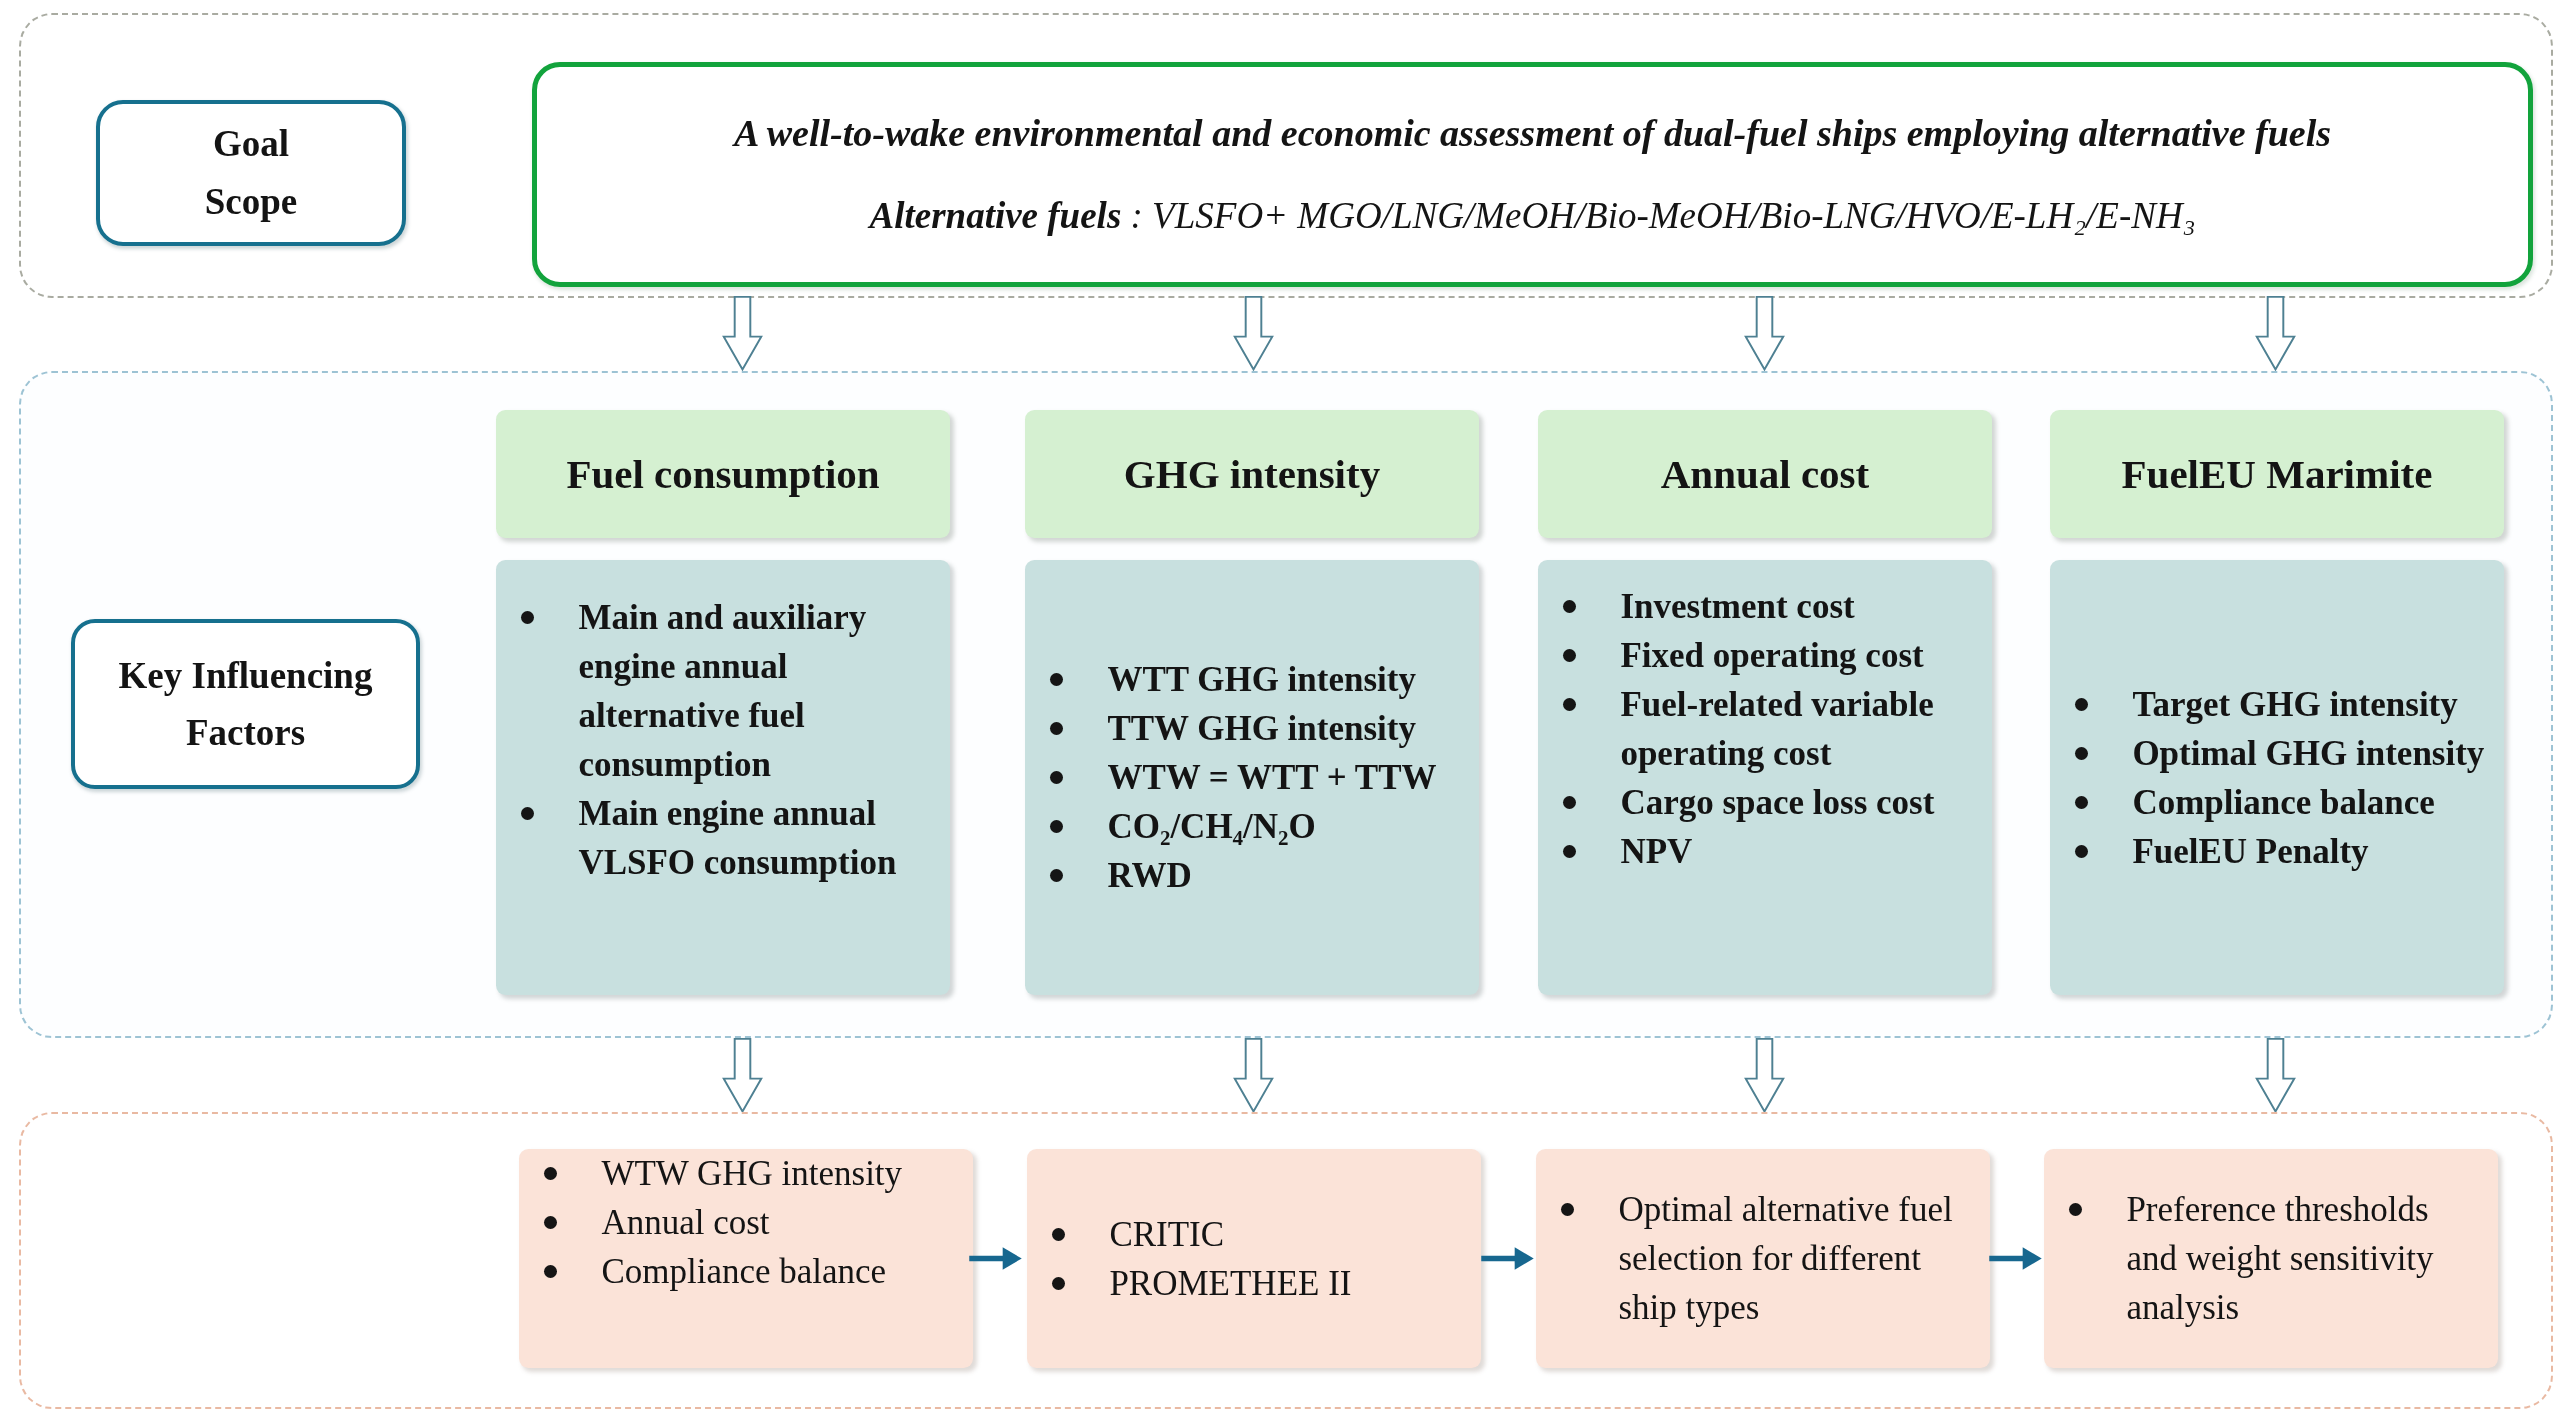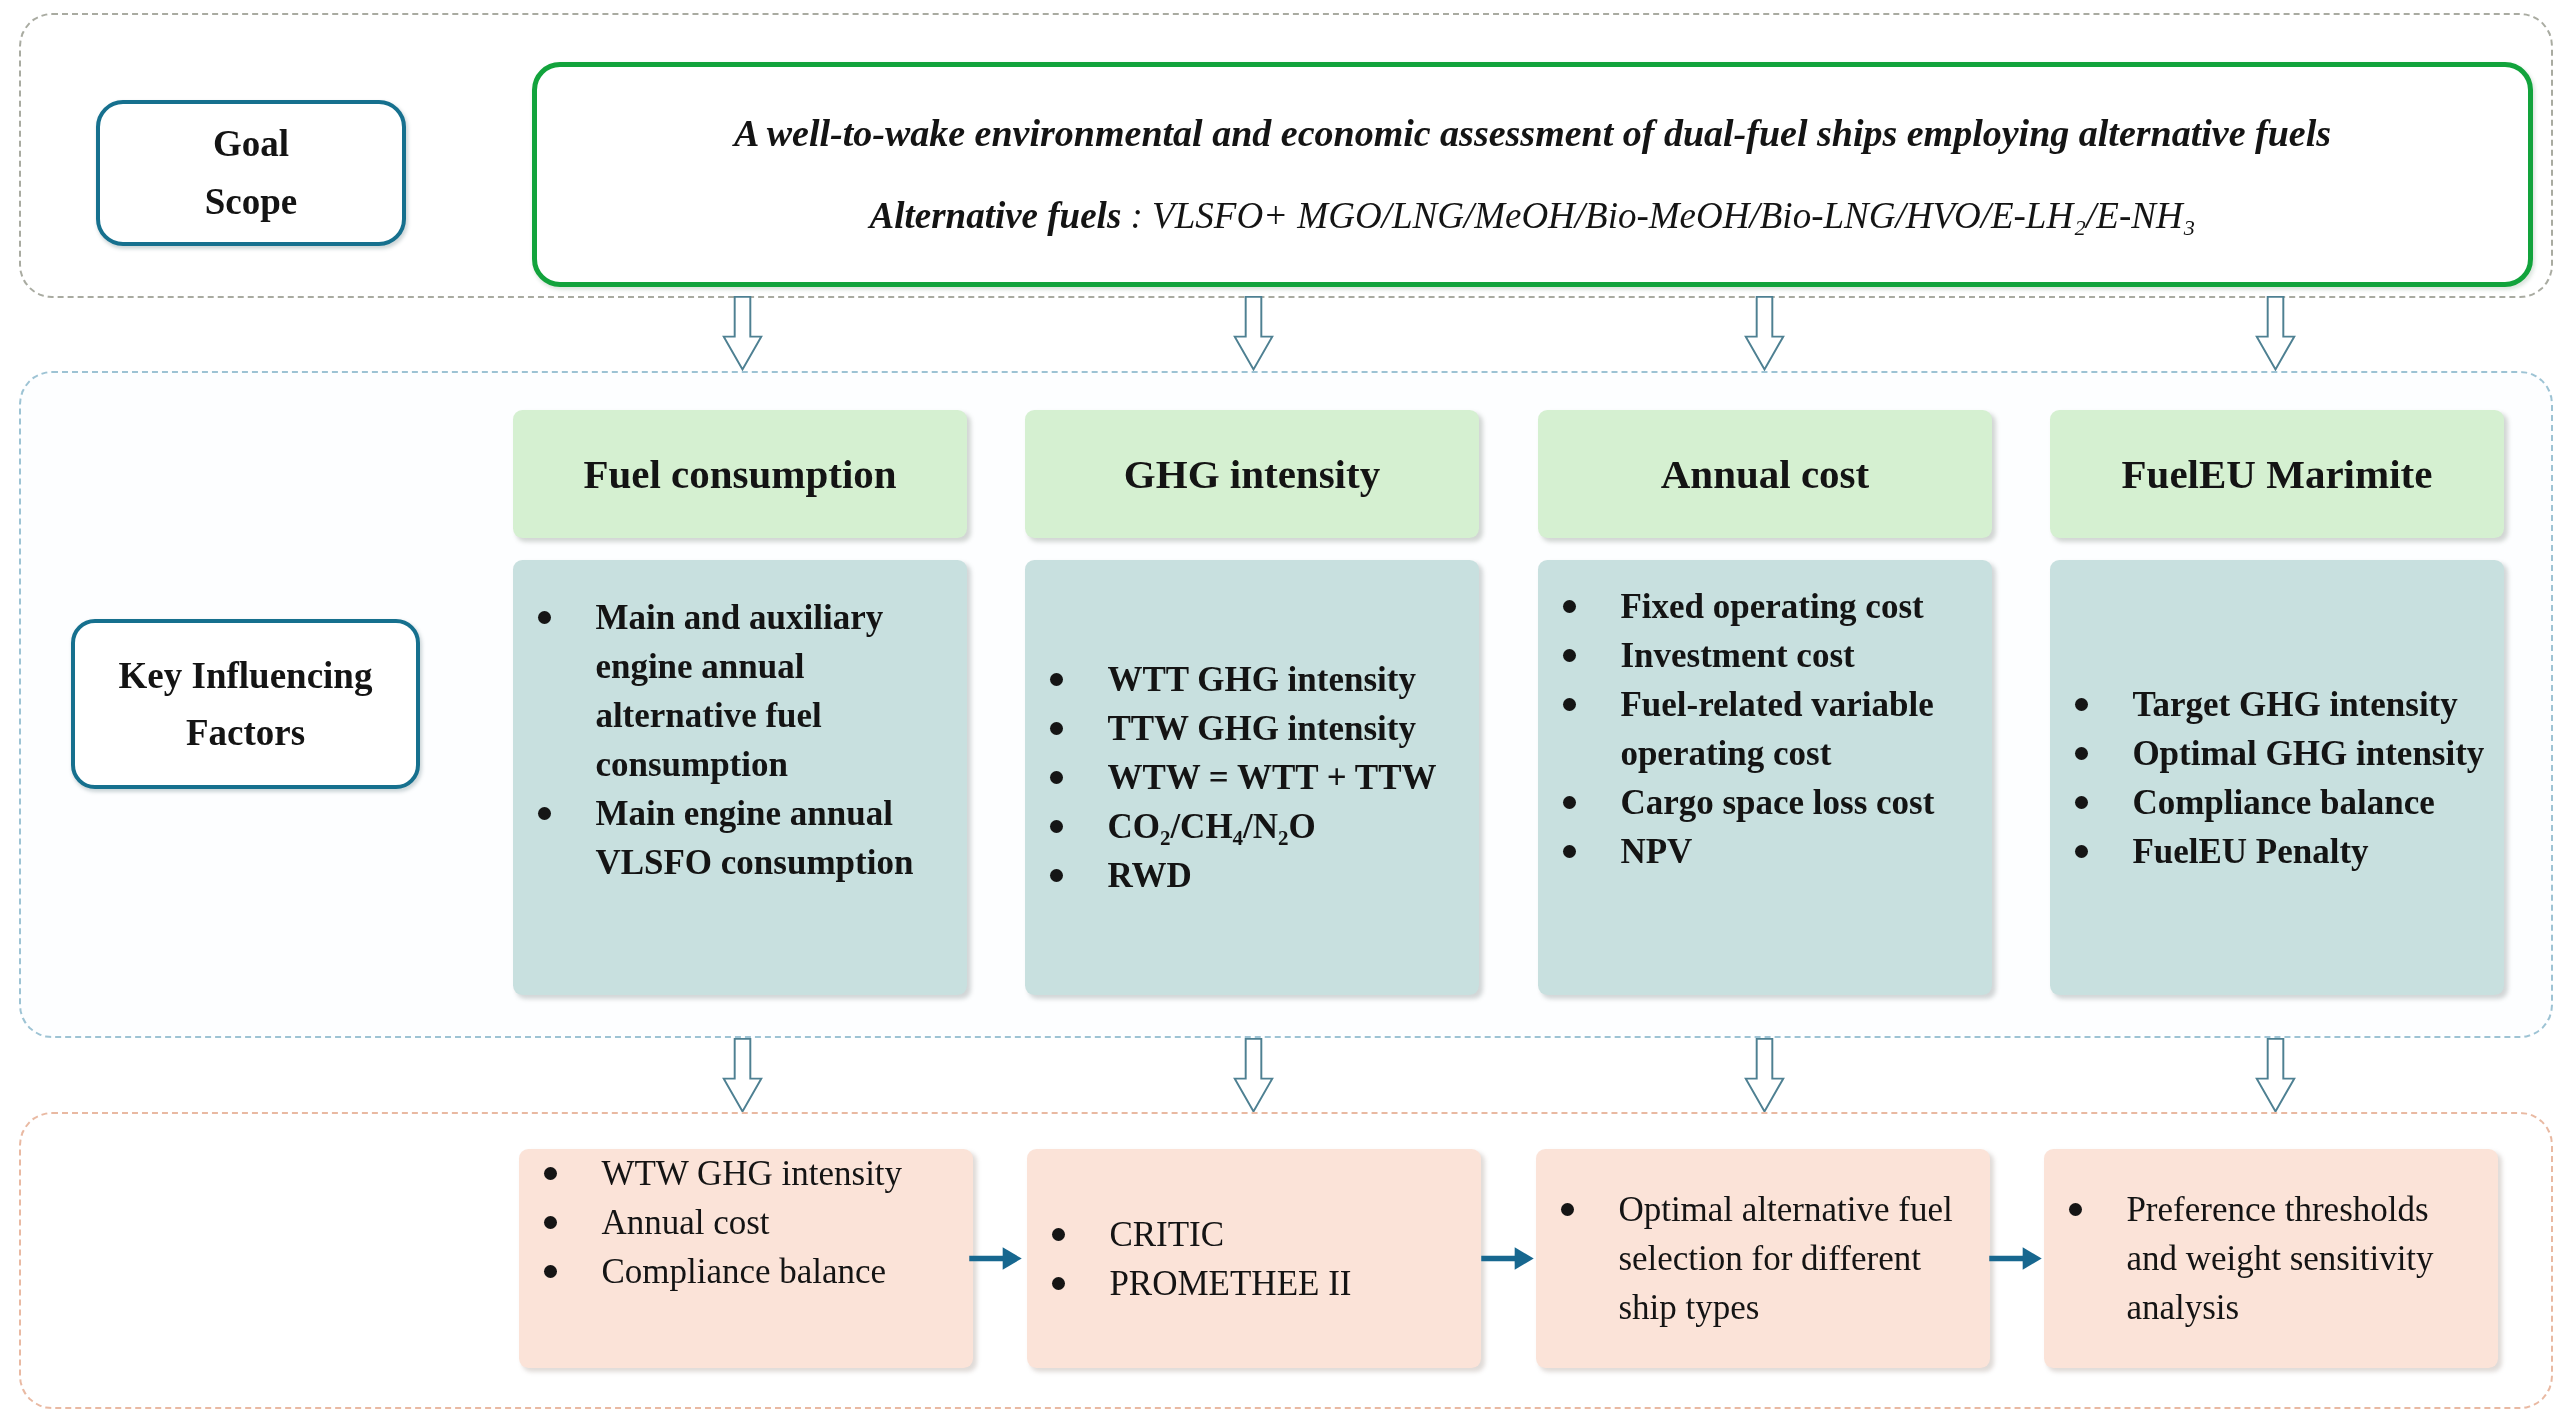--- a/index.html
+++ b/index.html
@@ -76,21 +76,21 @@
     top:560px;height:435px;width:454px;
     background:#c8e0df;
     border-radius:9.4px;
     box-shadow:3.1px 3.9px 4.7px rgba(100,110,110,.28);
     box-sizing:border-box;
     font-size:35px;line-height:49px;
     display:flex;flex-direction:column;
     overflow:hidden;
     font-weight:bold;
   }
-  .x1{left:513px;} .x2{left:1025px;} .x3{left:1538px;} .x4{left:2050px;}
+  .x1{left:496px;} .x2{left:1025px;} .x3{left:1538px;} .x4{left:2050px;}
   .v-top1{padding-top:33px;}
   .v-top3{padding-top:22px;}
   .v-center{justify-content:center;}
 
   
   .li{display:flex;}
   .dot{
     width:13.4px;height:13.4px;border-radius:50%;
     background:#151515;flex:none;
     margin:18px 44px 0 25px;
@@ -192,25 +192,25 @@
         <span class="li-text">CO₂/CH₄/N₂O</span>
       </div>
       <div class="li">
         <span class="dot"></span>
         <span class="li-text">RWD</span>
       </div>
     </div>
   <div class="col-body x3 v-top3">
       <div class="li">
         <span class="dot"></span>
+        <span class="li-text">Investment cost</span>
+      </div>
+      <div class="li">
+        <span class="dot"></span>
         <span class="li-text">Fixed operating cost</span>
-      </div>
-      <div class="li">
-        <span class="dot"></span>
-        <span class="li-text">Investment cost</span>
       </div>
       <div class="li">
         <span class="dot"></span>
         <span class="li-text">Fuel-related variable operating cost</span>
       </div>
       <div class="li">
         <span class="dot"></span>
         <span class="li-text">Cargo space loss cost</span>
       </div>
       <div class="li">

